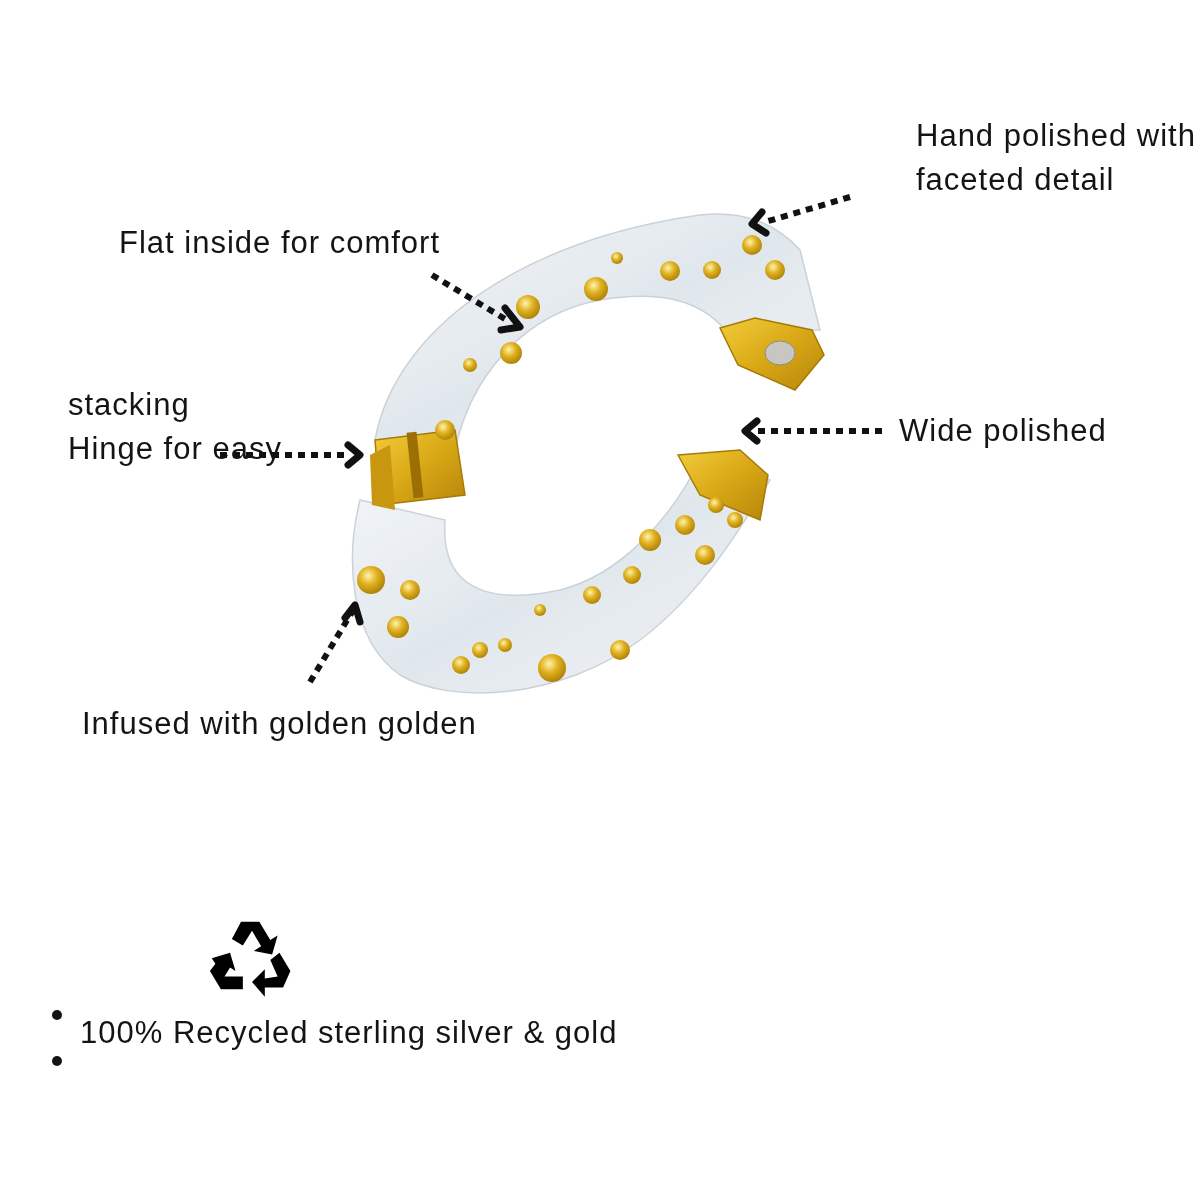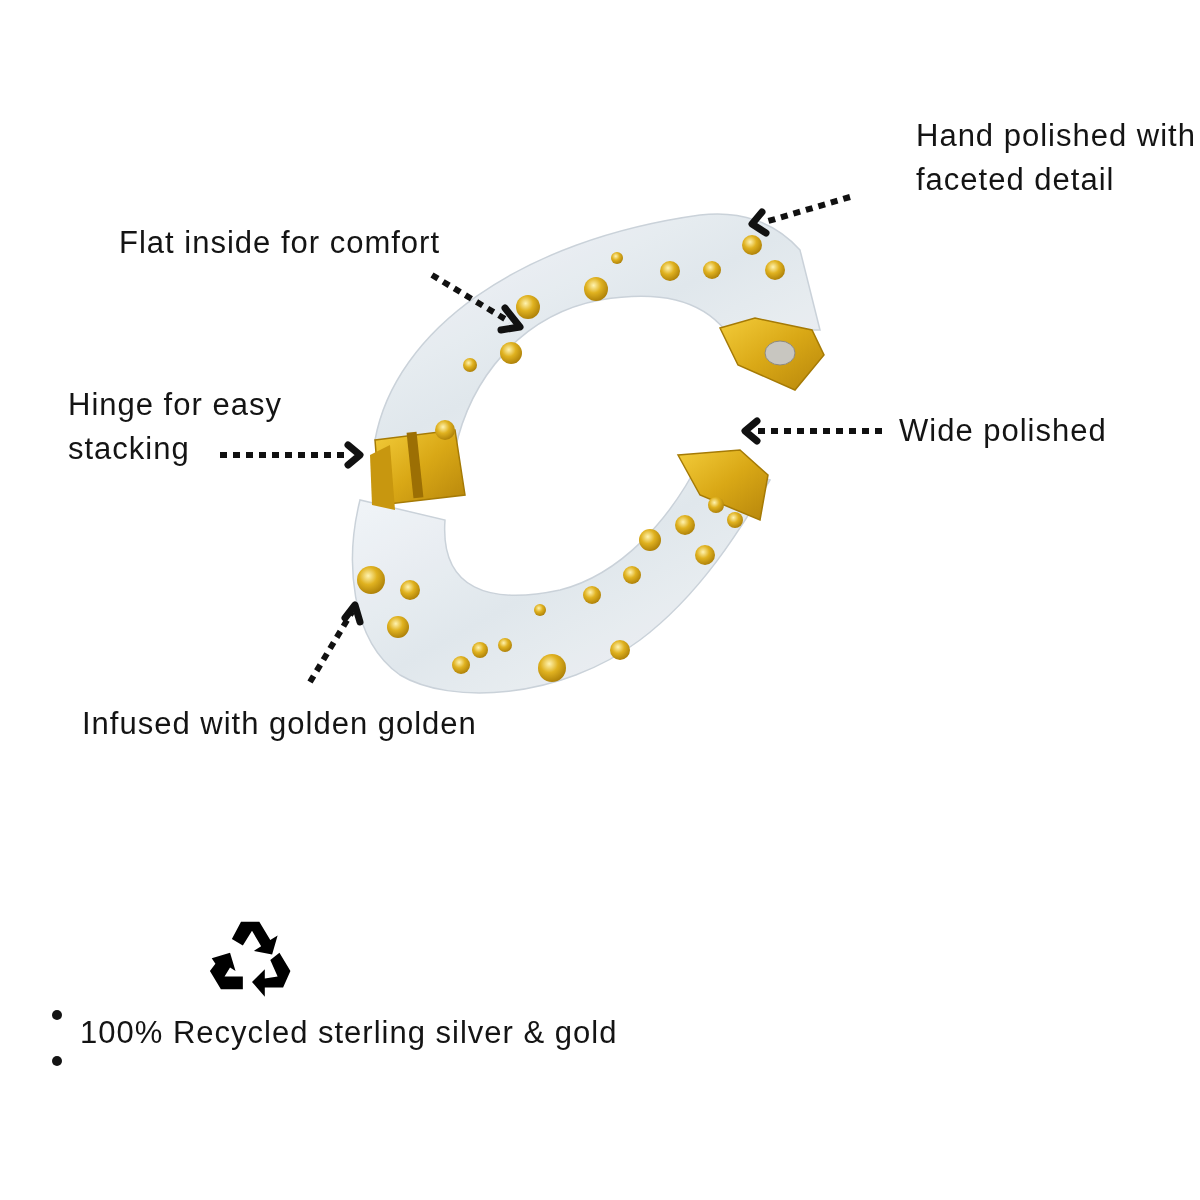--- a/index.html
+++ b/index.html
@@ -95,22 +95,22 @@
 </svg>
 
 <div class="label" style="left:916px;top:114px;">
   <div>Hand polished with</div>
   <div>faceted detail</div>
 </div>
 <div class="label" style="left:119px;top:221px;">
   <div>Flat inside for comfort</div>
 </div>
 <div class="label" style="left:68px;top:383px;">
+  <div>stacking</div>
   <div>Hinge for easy</div>
-  <div>stacking</div>
 </div>
 <div class="label" style="left:899px;top:409px;">
   <div>Wide polished</div>
 </div>
 <div class="label" style="left:82px;top:702px;">
   <div>Infused with golden golden</div>
 </div>
 
 <svg class="recycle" viewBox="0 0 100 94">
   <g fill="#000">

